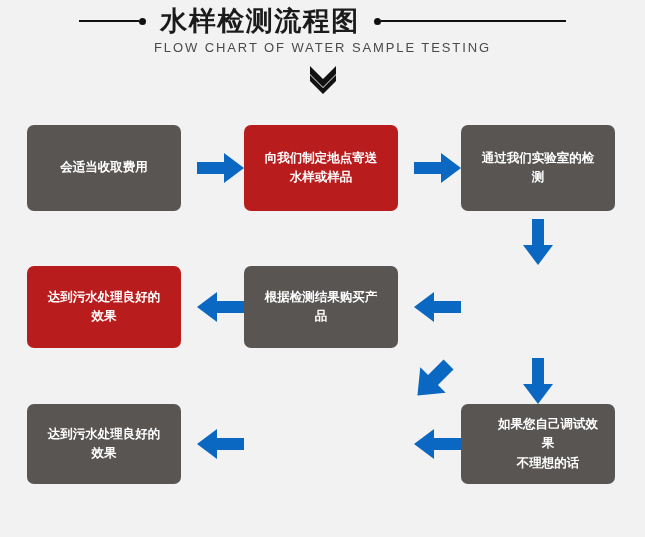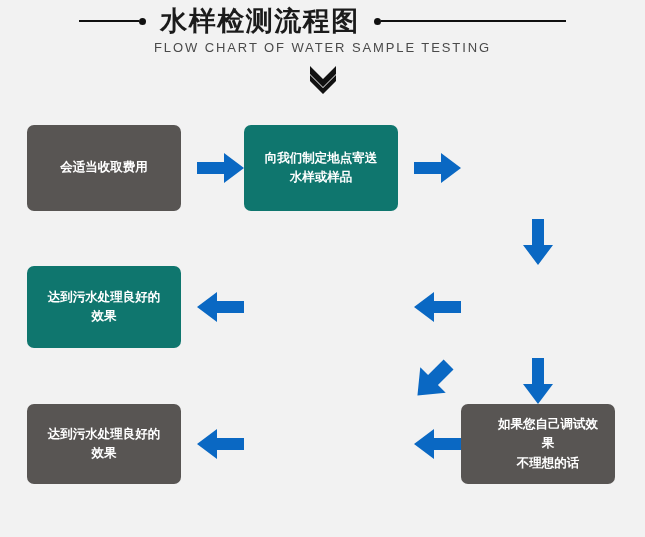--- a/index.html
+++ b/index.html
@@ -95,21 +95,21 @@
     text-align: center;
     color: #ffffff;
     font-size: 12.5px;
     line-height: 1.55;
     font-weight: bold;
     box-sizing: border-box;
     padding: 6px 12px;
     white-space: pre-line;
   }
   .node.gray { background: #585553; }
-  .node.blue { background: #0f766e; }
+  .node.blue { background: #b91c1c; }
 
   
   .arrow {
     position: absolute;
     line-height: 0;
   }
 
   
   .watermark {
     position: absolute;
@@ -157,36 +157,40 @@
 
   <div class="node blue" style="left:244px; top:125px; width:154px; height:86px;">向我们制定地点寄送
 水样或样品</div>
 
   <div class="arrow" style="left:414px; top:152px;">
     <svg width="47" height="32" viewBox="0 0 47 32" xmlns="http://www.w3.org/2000/svg">
       <polygon points="0,10 27,10 27,1 47,16 27,31 27,22 0,22" fill="#0a68c3"></polygon>
     </svg>
   </div>
 
+  <div class="node gray" style="left:461px; top:125px; width:154px; height:86px;">通过我们实验室的检
+测</div>
 
   <div class="arrow" style="left:522px; top:219px;">
     <svg width="32" height="46" viewBox="0 0 32 46" xmlns="http://www.w3.org/2000/svg">
       <polygon points="10,0 22,0 22,26 31,26 16,46 1,26 10,26" fill="#0a68c3"></polygon>
     </svg>
   </div>
 
   <div class="node blue" style="left:27px; top:266px; width:154px; height:82px;">达到污水处理良好的
 效果</div>
 
   <div class="arrow" style="left:197px; top:291px;">
     <svg width="47" height="32" viewBox="0 0 47 32" xmlns="http://www.w3.org/2000/svg">
       <polygon points="47,10 20,10 20,1 0,16 20,31 20,22 47,22" fill="#0a68c3"></polygon>
     </svg>
   </div>
 
+  <div class="node gray" style="left:244px; top:266px; width:154px; height:82px;">根据检测结果购买产
+品</div>
 
   <div class="arrow" style="left:414px; top:291px;">
     <svg width="47" height="32" viewBox="0 0 47 32" xmlns="http://www.w3.org/2000/svg">
       <polygon points="47,10 20,10 20,1 0,16 20,31 20,22 47,22" fill="#0a68c3"></polygon>
     </svg>
   </div>
 
 
   <div class="arrow" style="left:409px; top:356px;">
     <svg width="48" height="48" viewBox="0 0 48 48" xmlns="http://www.w3.org/2000/svg">

